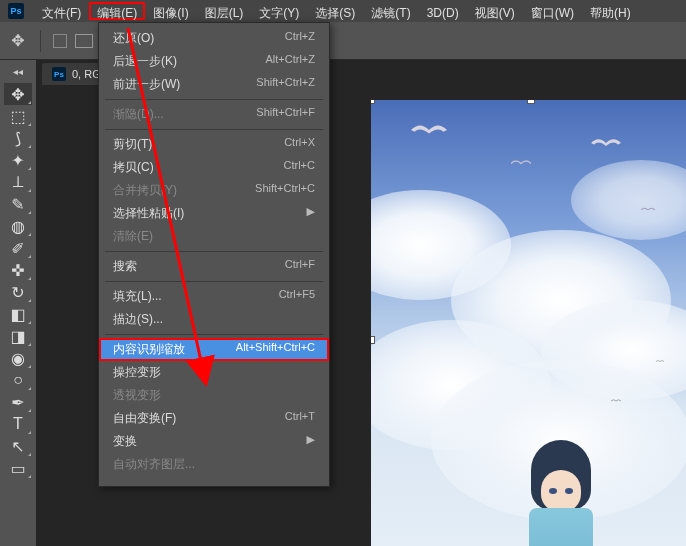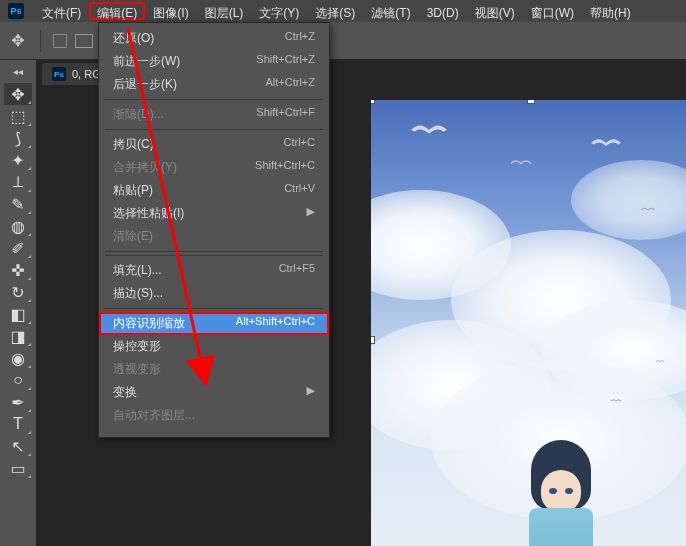--- a/index.html
+++ b/index.html
@@ -170,54 +170,58 @@
     </div>
   </div>
 </div>
 
 <div class="dropdown">
     <div class="dd-item">
       <span>还原(O)</span>
       <span class="dd-shortcut">Ctrl+Z</span>
     </div>
     <div class="dd-item">
+      <span>后退一步(K)</span>
+      <span class="dd-shortcut">Alt+Ctrl+Z</span>
+    </div>
+    <div class="dd-item">
       <span>前进一步(W)</span>
       <span class="dd-shortcut">Shift+Ctrl+Z</span>
     </div>
-    <div class="dd-item">
-      <span>后退一步(K)</span>
-      <span class="dd-shortcut">Alt+Ctrl+Z</span>
-    </div>
     <div class="dd-sep"></div>
     <div class="dd-item disabled">
       <span>渐隐(D)...</span>
       <span class="dd-shortcut">Shift+Ctrl+F</span>
     </div>
     <div class="dd-sep"></div>
     <div class="dd-item">
+      <span>剪切(T)</span>
+      <span class="dd-shortcut">Ctrl+X</span>
+    </div>
+    <div class="dd-item">
       <span>拷贝(C)</span>
       <span class="dd-shortcut">Ctrl+C</span>
     </div>
     <div class="dd-item disabled">
       <span>合并拷贝(Y)</span>
       <span class="dd-shortcut">Shift+Ctrl+C</span>
     </div>
     <div class="dd-item">
-      <span>粘贴(P)</span>
-      <span class="dd-shortcut">Ctrl+V</span>
-    </div>
-    <div class="dd-item">
       <span>选择性粘贴(I)</span>
       <span class="dd-shortcut">▶</span>
     </div>
     <div class="dd-item disabled">
       <span>清除(E)</span>
       <span class="dd-shortcut"></span>
     </div>
     <div class="dd-sep"></div>
+    <div class="dd-item">
+      <span>搜索</span>
+      <span class="dd-shortcut">Ctrl+F</span>
+    </div>
     <div class="dd-sep"></div>
     <div class="dd-item">
       <span>填充(L)...</span>
       <span class="dd-shortcut">Ctrl+F5</span>
     </div>
     <div class="dd-item">
       <span>描边(S)...</span>
       <span class="dd-shortcut"></span>
     </div>
     <div class="dd-sep"></div>
@@ -225,20 +229,24 @@
       <span>内容识别缩放</span>
       <span class="dd-shortcut">Alt+Shift+Ctrl+C</span>
     </div>
     <div class="dd-item">
       <span>操控变形</span>
       <span class="dd-shortcut"></span>
     </div>
     <div class="dd-item disabled">
       <span>透视变形</span>
       <span class="dd-shortcut"></span>
+    </div>
+    <div class="dd-item">
+      <span>自由变换(F)</span>
+      <span class="dd-shortcut">Ctrl+T</span>
     </div>
     <div class="dd-item">
       <span>变换</span>
       <span class="dd-shortcut">▶</span>
     </div>
     <div class="dd-item disabled">
       <span>自动对齐图层...</span>
       <span class="dd-shortcut"></span>
     </div>
     <div class="dd-item disabled">

